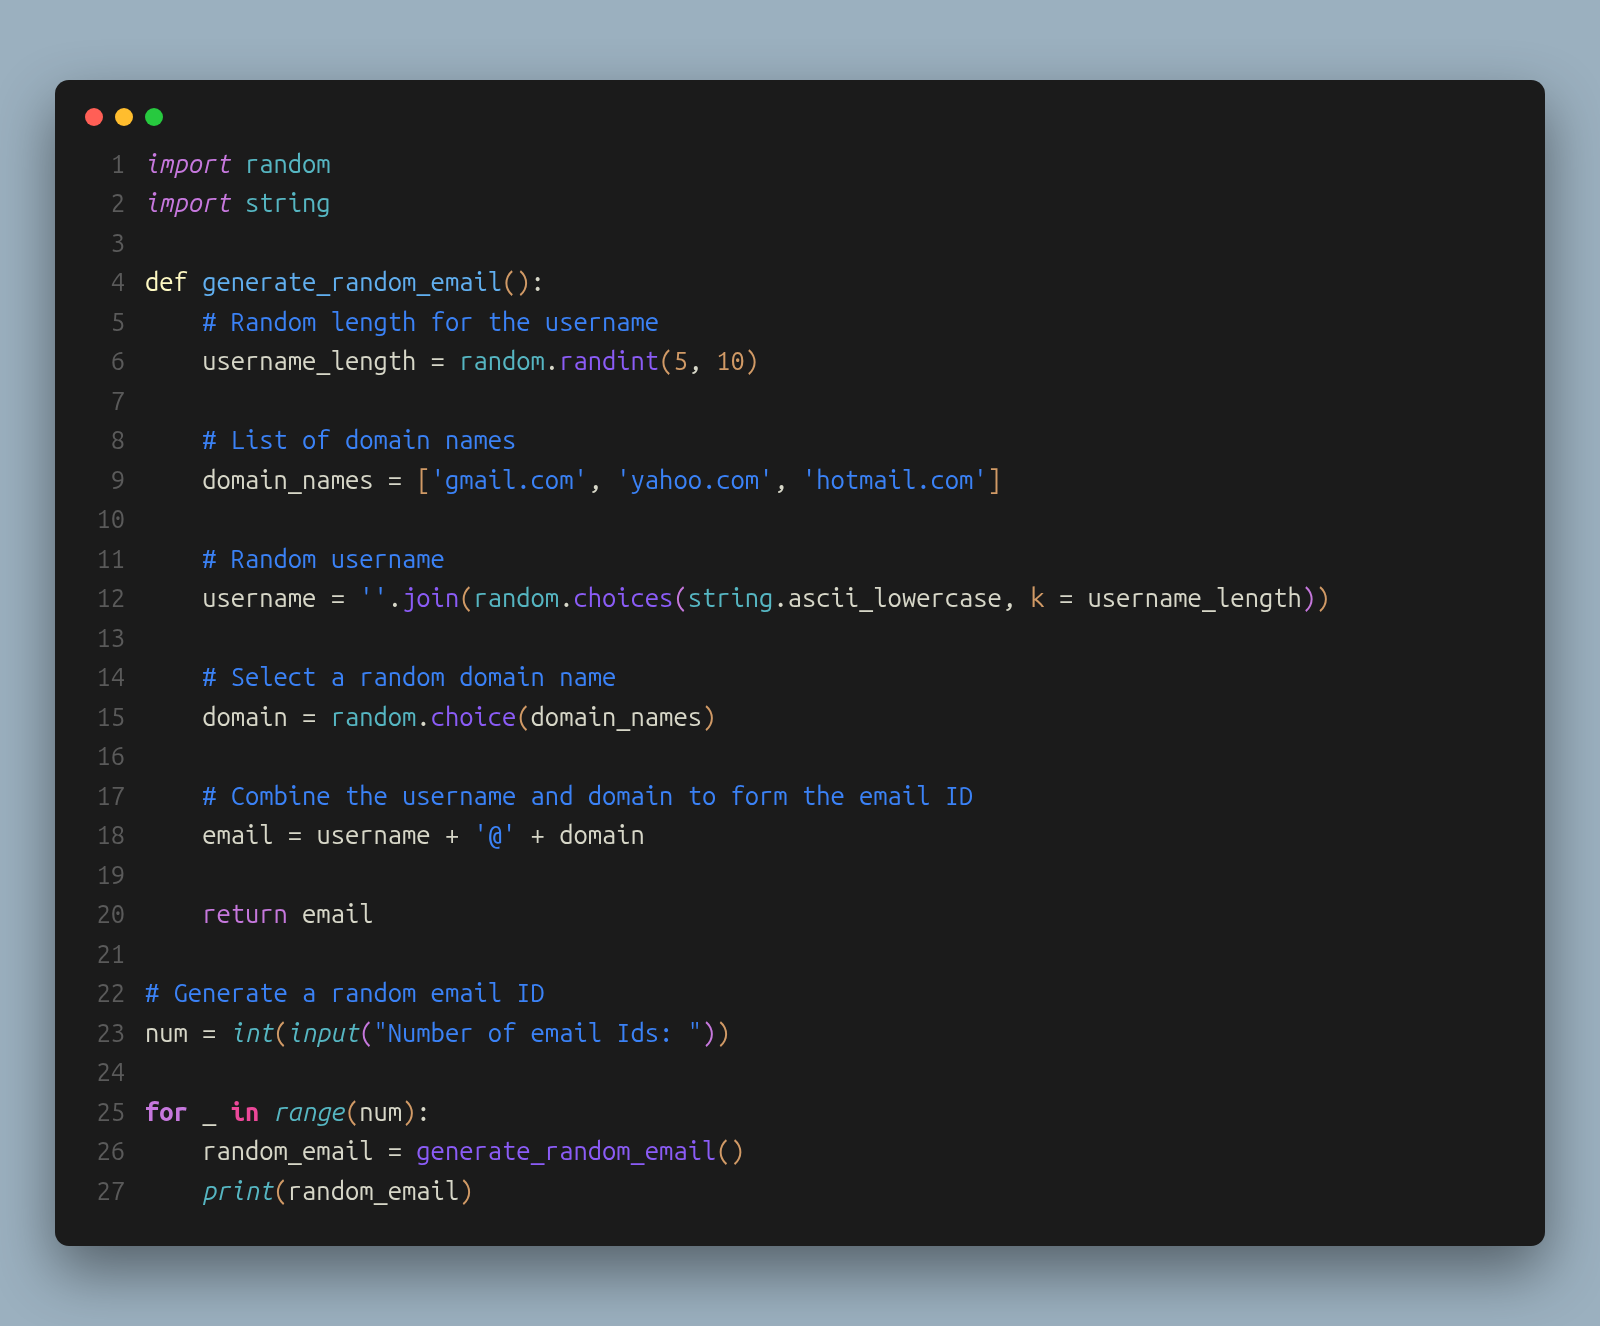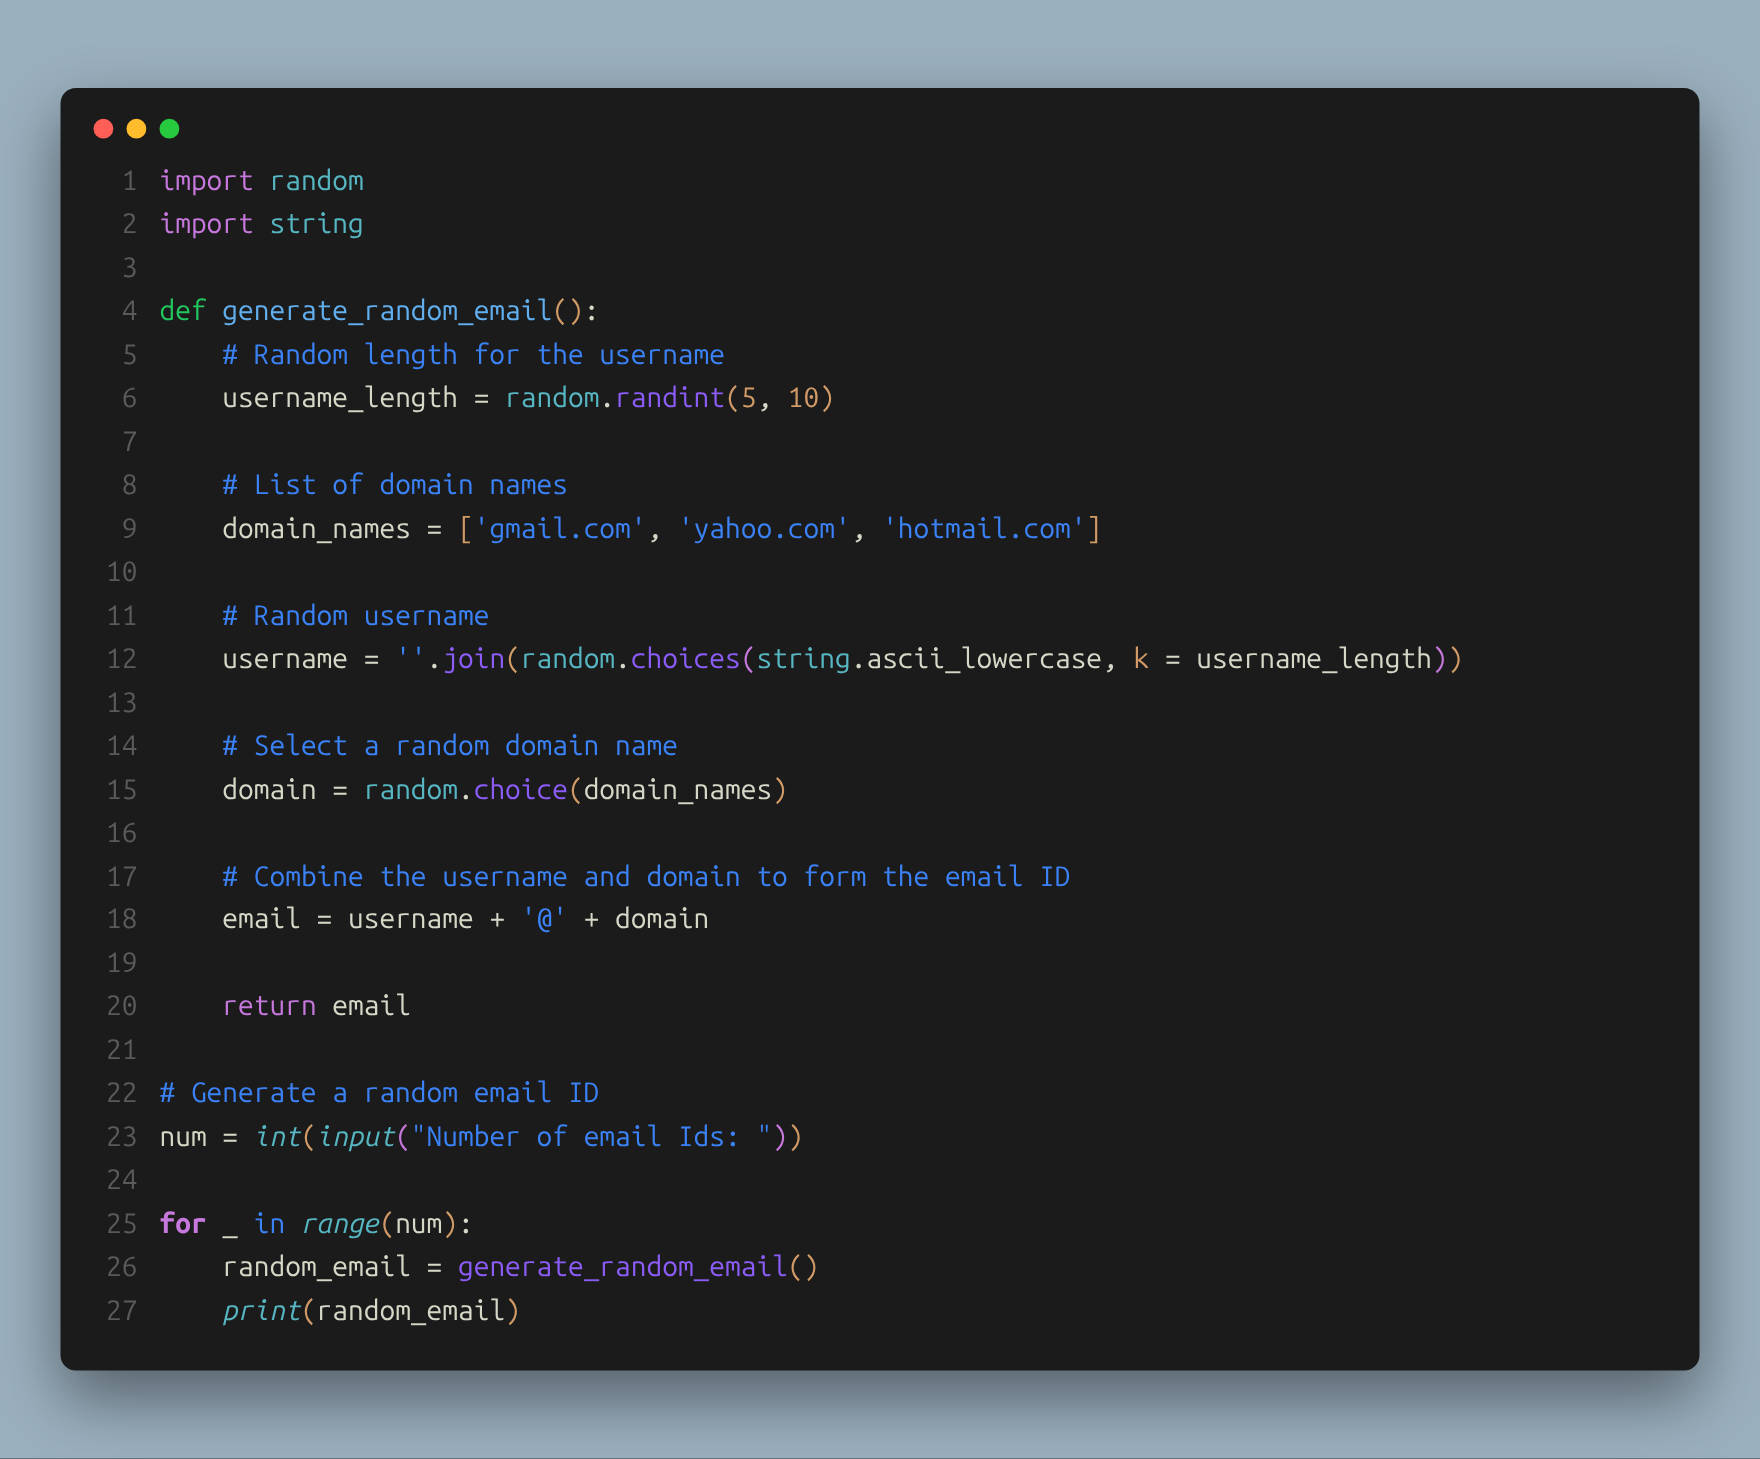--- a/index.html
+++ b/index.html
@@ -48,25 +48,25 @@
     width: 50px;
     text-align: right;
     color: #5a5a5a;
     padding-right: 20px;
     user-select: none;
     flex-shrink: 0;
   }
   .content {
     color: #d7d7c8;
   }
-  .kw-import { color: #c678dd; }
-  .kw-def { color: #22c55e; }
+  .kw-import { color: #c678dd; font-style: italic; }
+  .kw-def { color: #fef9c3; }
   .kw-return { color: #c678dd; }
   .kw-for { color: #c678dd; font-weight: bold; }
-  .kw-in { color: #3b82f6; }
+  .kw-in { color: #ec4899; font-weight: bold; }
   .module { color: #56b6c2; }
   .func-name { color: #61afef; }
   .func-method { color: #8b5cf6; }
   .paren { color: #d19a66; }
   .paren2 { color: #c678dd; }
   .bracket { color: #d19a66; }
   .comment { color: #3b82f6; }
   .var { color: #d7d7c8; }
   .op { color: #d7d7c8; }
   .num { color: #d19a66; }

